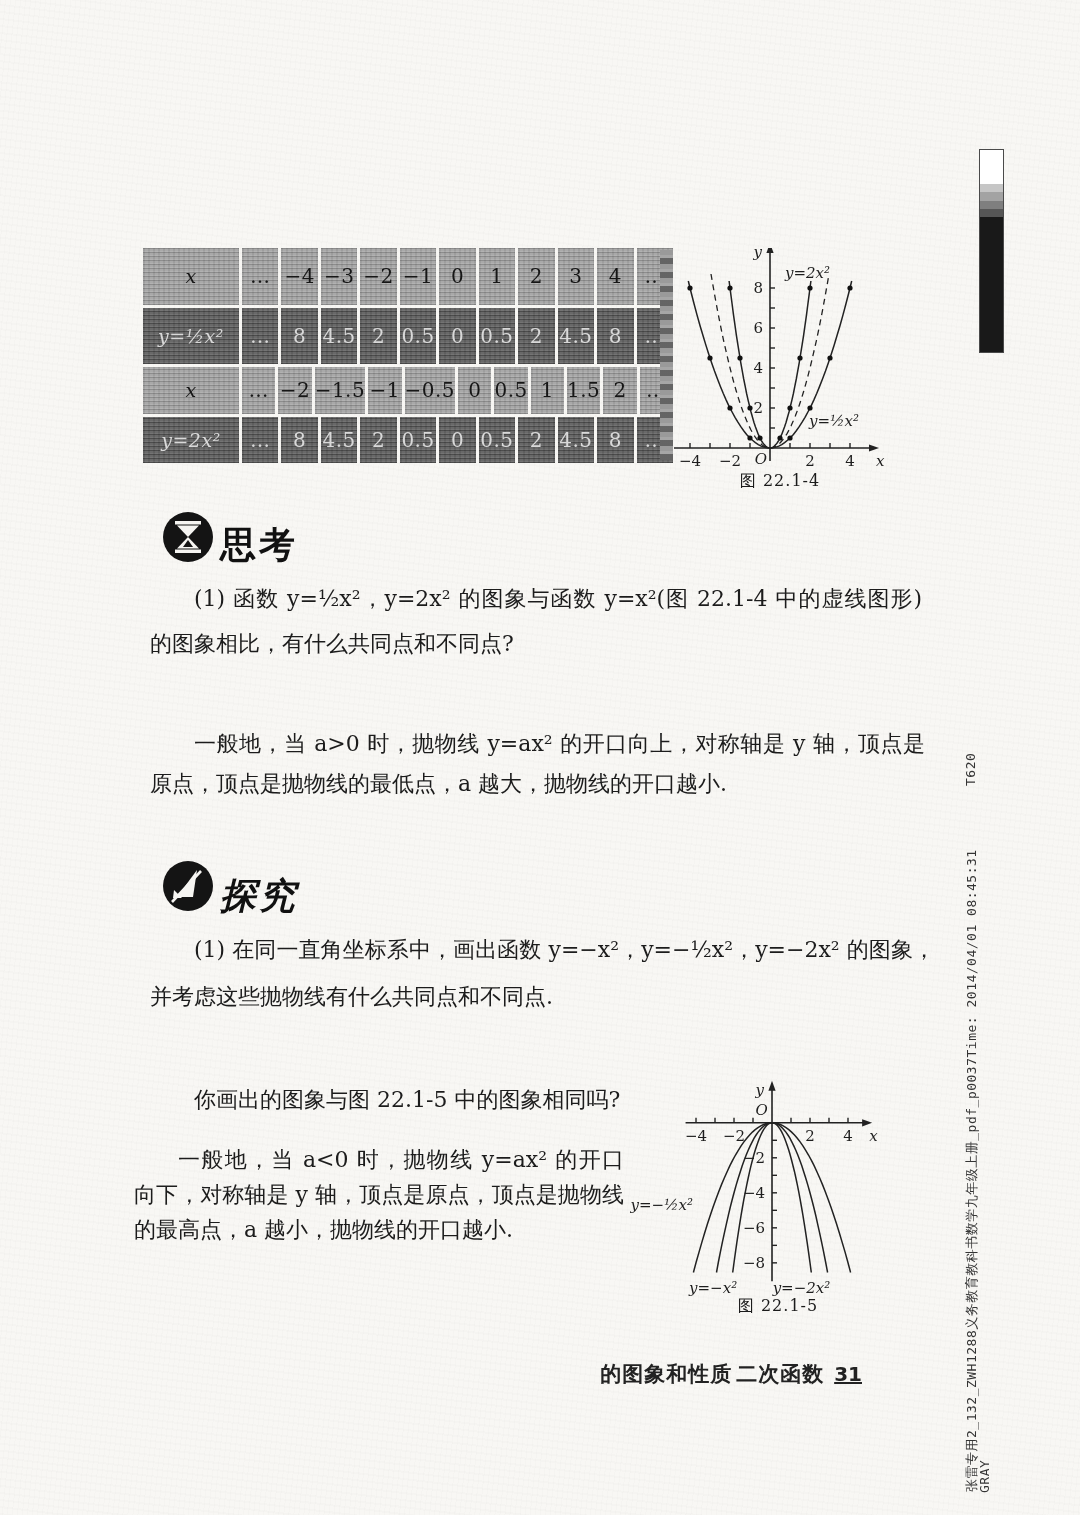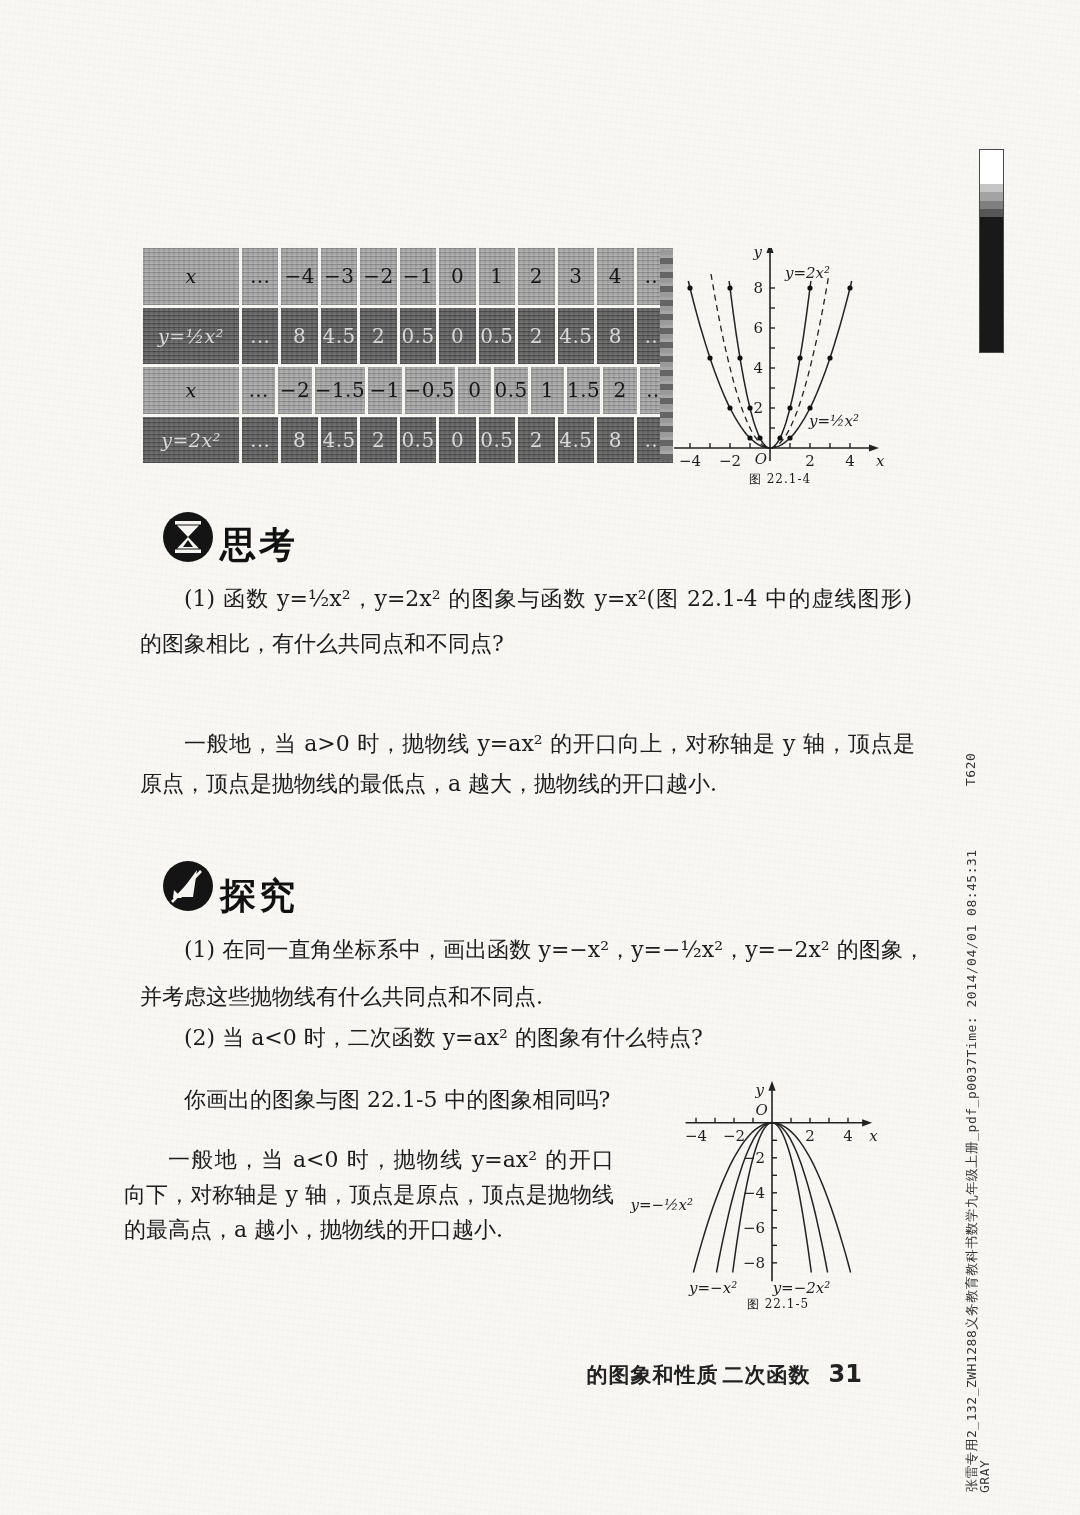--- a/index.html
+++ b/index.html
@@ -36,37 +36,37 @@
   }
   .scan-strip{
     position:absolute;left:660px;top:250px;width:13px;height:210px;
     background-color:#9a9a9a;
     background-image:repeating-linear-gradient(0deg, rgba(0,0,0,.35) 0 6px, rgba(255,255,255,.12) 6px 9px, transparent 9px 14px);
   }
   
   .chart{position:absolute;}
   .chart text{font-family:"DejaVu Serif","Liberation Serif",serif;font-size:15px;fill:#1d1d1d;}
   .chart .it{font-style:italic;}
-  .caption{position:absolute;font-size:12px;text-align:center;letter-spacing:1px;}
+  .caption{position:absolute;font-size:16px;text-align:center;letter-spacing:1px;}
   
   .s-icon{position:absolute;width:52px;height:52px;}
   .s-head{
     position:absolute;font-family:"DejaVu Sans","Liberation Sans",sans-serif;
     font-weight:700;font-size:36px;letter-spacing:3px;color:#111;
   }
   
   .para{position:absolute;font-size:22px;line-height:40px;color:#1c1c1c;text-align:justify;}
-  .indent{text-indent:44px;}
+  .indent{text-indent:44px;margin-left:10px;}
   
   .footer{
     position:absolute;left:540px;top:1360px;width:322px;text-align:right;
     font-family:"DejaVu Sans","Liberation Sans",sans-serif;font-weight:700;
     font-size:21px;color:#222;letter-spacing:1px;
   }
-  .footer .pageno{font-size:24px;margin-left:18px;letter-spacing:0;}
+  .footer .pageno{font-size:20px;margin-left:10px;letter-spacing:0;text-decoration:underline;}
   .footer .book{margin-left:4px;}
   
   .graybar{position:absolute;left:979px;top:149px;width:23px;height:202px;border:1px solid #4a4a4a;}
   .vtext{
     position:absolute;transform-origin:0 0;transform:rotate(-90deg);
     white-space:nowrap;font-family:"DejaVu Sans Mono","Liberation Mono",monospace;
     font-size:13px;color:#343434;letter-spacing:.5px;
   }
 </style>
 </head>
@@ -208,23 +208,22 @@
   <div class="para indent" style="left:140px;top:724px;width:775px;">一般地，当 a&gt;0 时，抛物线 y=ax² 的开口向上，对称轴是 y 轴，顶点是原点，顶点是抛物线的最低点，a 越大，抛物线的开口越小.</div>
 
   <span class="s-icon" style="left:162px;top:860px;">
     <svg viewBox="0 0 52 52" width="52" height="52">
       <circle cx="26" cy="26" r="25" fill="#141414"></circle>
       <polygon points="15,37 35,10 31,37" fill="#f6f5f2"></polygon>
       <line x1="10" y1="42" x2="39" y2="11" stroke="#f6f5f2" stroke-width="2.6"></line>
       <polygon points="12,30 20,38 11,38" fill="#f6f5f2"></polygon>
     </svg>
   </span>
-  <div class="s-head" style="left:220px;top:872px;">探究</div>
+  <div class="s-head" style="left:220px;top:872px;font-style:italic;">探究</div>
   <div class="para indent" style="left:140px;top:926px;width:785px;line-height:47px;">(1) 在同一直角坐标系中，画出函数 y=−x²，y=−½x²，y=−2x² 的图象，并考虑这些抛物线有什么共同点和不同点.</div>
-  <div class="para indent" style="left:140px;top:1018px;width:785px;">(2) 当 a&lt;0 时，二次函数 y=ax² 的图象有什么特点?</div>
   <div class="para indent" style="left:140px;top:1080px;width:785px;">你画出的图象与图 22.1-5 中的图象相同吗?</div>
 
   <div class="para indent" style="left:124px;top:1142px;width:490px;line-height:35px;">一般地，当 a&lt;0 时，抛物线 y=ax² 的开口向下，对称轴是 y 轴，顶点是原点，顶点是抛物线的最高点，a 越小，抛物线的开口越小.</div>
 
   <svg class="chart" width="292" height="232" style="left:628px;top:1072px;">
       <line x1="57.56408588158751" y1="50.77735849056604" x2="236.14573845152896" y2="50.77735849056604" stroke="#222" stroke-width="1.6"></line>
       <path d="M244.14573845152896,50.77735849056604 L234.14573845152896,47.177358490566036 L234.14573845152896,54.37735849056604 Z" fill="#222"></path>
       <line x1="144.00520494469745" y1="209.2377358490566" x2="144.00520494469745" y2="16.63396226415094" stroke="#222" stroke-width="1.6"></line>
       <path d="M144.00520494469745,8.633962264150941 L140.40520494469746,18.63396226415094 L147.60520494469745,18.63396226415094 Z" fill="#222"></path>
       <line x1="68.01301236174366" y1="50.77735849056604" x2="68.01301236174366" y2="45.77735849056604" stroke="#222" stroke-width="1.4"></line>

